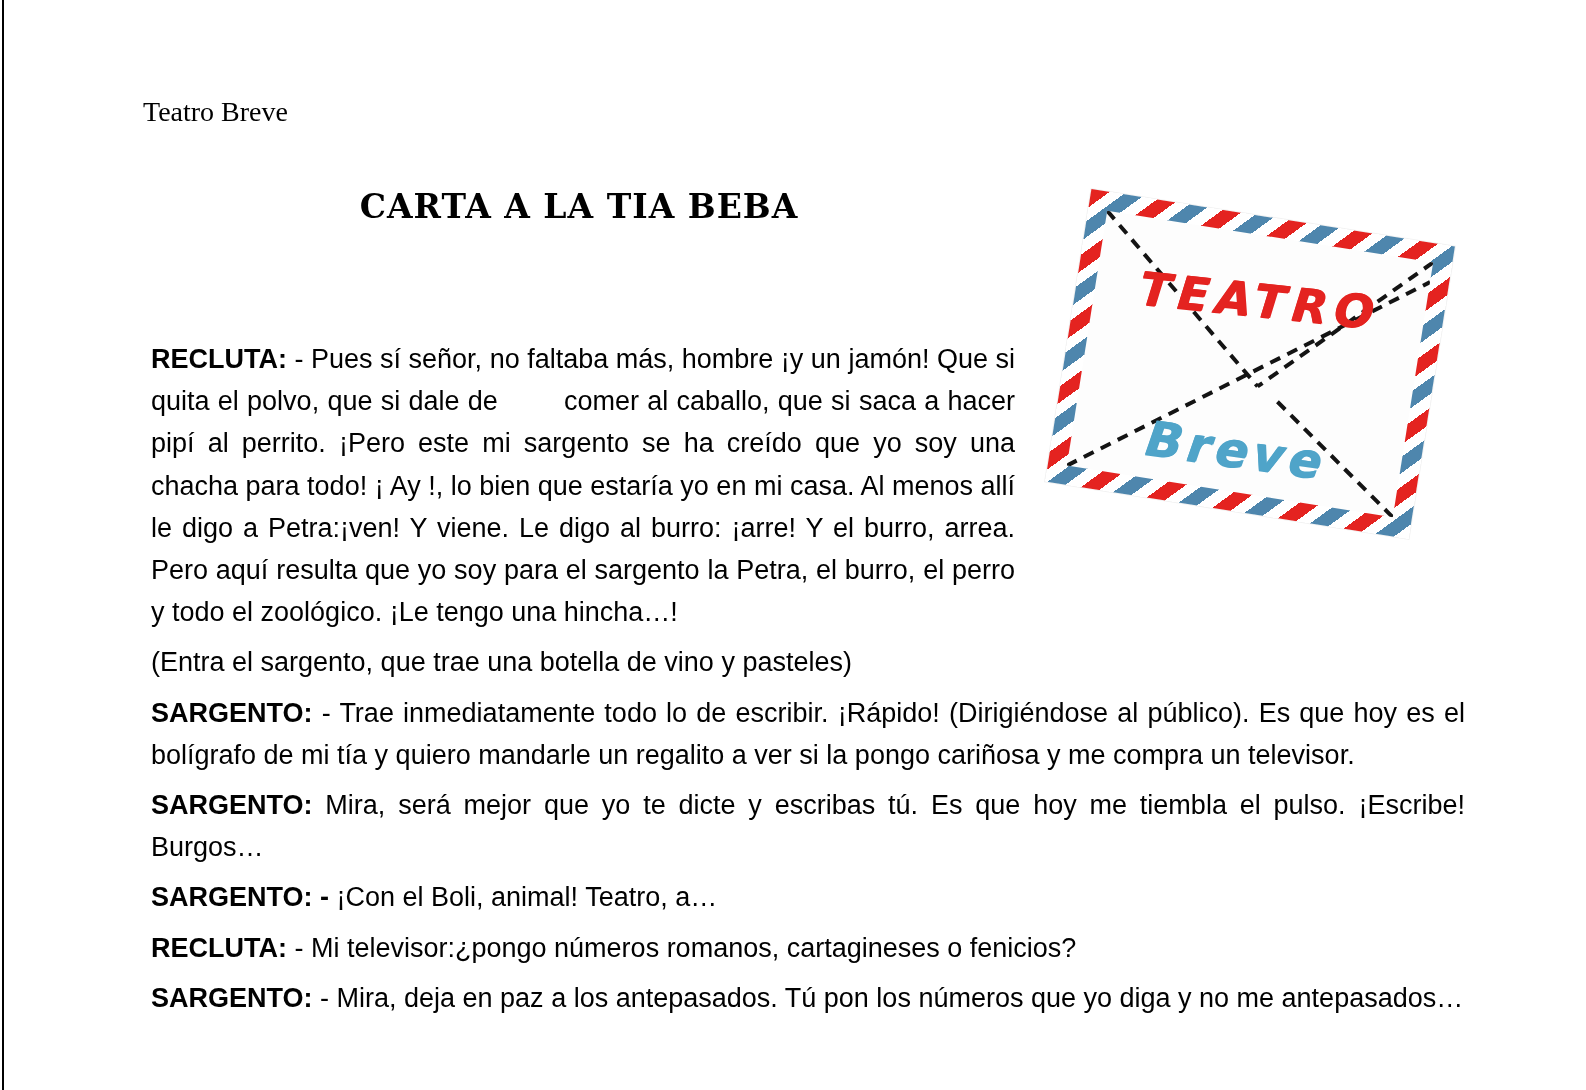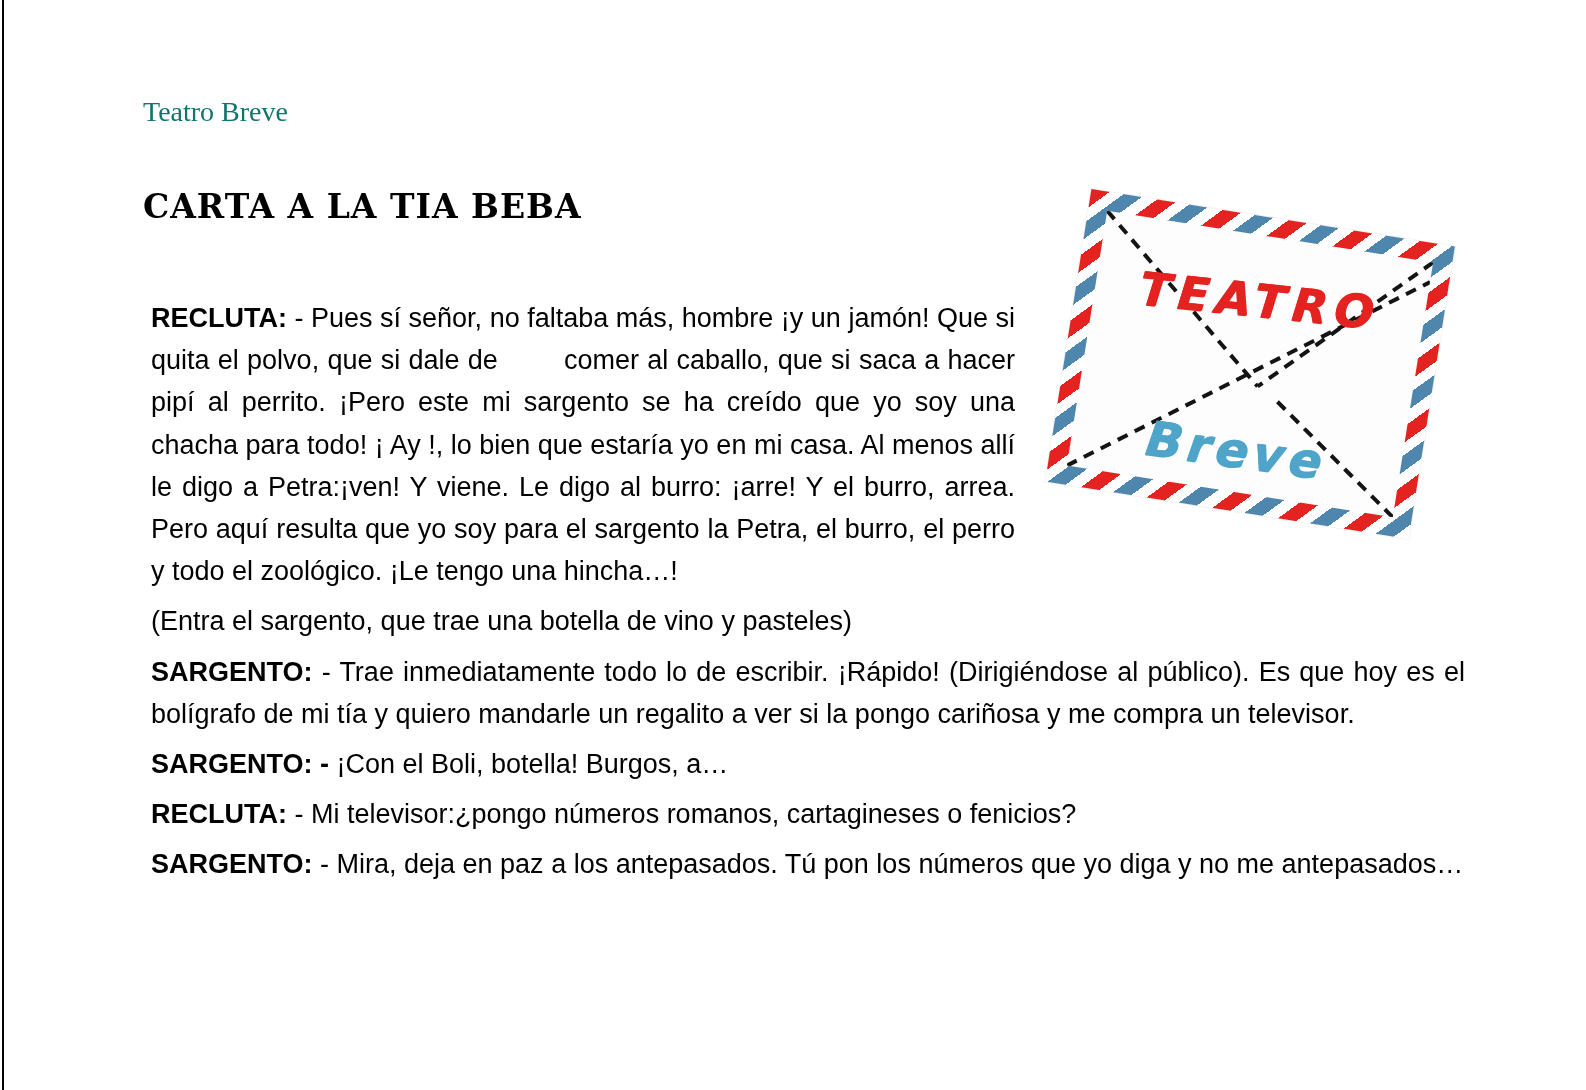--- a/index.html
+++ b/index.html
@@ -27,21 +27,21 @@
     padding-top: 95px;
     color: #010101;
     font-family: "Liberation Sans", "DejaVu Sans", sans-serif;
   }
 
   .doc-header {
     margin: 0;
     font-family: "Liberation Serif", "DejaVu Serif", serif;
     font-size: 28px;
     line-height: 34px;
-    color: #0f766e;
+    color: #000000;
   }
 
   
   .envelope-float {
     float: right;
     width: 458px;
     height: 435px;
   }
   .envelope {
     position: relative;
@@ -90,27 +90,27 @@
     top: 188px;
     color: var(--blue-text, #4fa4c9);
     font-size: 48px;
     letter-spacing: 5px;
     transform: rotate(-1deg);
     text-shadow: 1px 0 0 currentColor, 0 1px 0 currentColor;
   }
 
   
   .doc-title {
-    margin: 58px 0 70px 0;
+    margin: 58px 0 111px 0;
     font-family: "DejaVu Serif", "Liberation Serif", serif;
     font-weight: bold;
     font-size: 33px;
     line-height: 40px;
     letter-spacing: 1px;
-    text-align: left;
+    text-align: center;
     color: #000;
   }
 
   
   .script-body p {
     margin: 8px;
     font-size: 27px;
     line-height: 42.2px;
     text-align: justify;
   }
@@ -147,22 +147,23 @@
   <h1 class="doc-title">CARTA A LA TIA BEBA</h1>
 
   <div class="script-body" id="script-body">
     <p><b class="speaker">RECLUTA:</b><span class="line-text"> - Pues sí señor, no faltaba más, hombre ¡y un jamón! Que si quita el polvo, que si dale de &nbsp;&nbsp;&nbsp;&nbsp;&nbsp;&nbsp; comer al caballo, que si saca a hacer pipí al perrito. ¡Pero este mi sargento se ha creído que yo soy una chacha para todo! ¡ Ay !, lo bien que estaría yo en mi casa. Al menos allí le digo a Petra:¡ven! Y viene. Le digo al burro: ¡arre! Y el burro, arrea. Pero aquí resulta que yo soy para el sargento la Petra, el burro, el perro y todo el zoológico. ¡Le tengo una hincha…!</span></p>
 
     <p><span class="line-text">(Entra el sargento, que trae una botella de vino y pasteles)</span></p>
 
     <p><b class="speaker">SARGENTO:</b><span class="line-text"> - Trae inmediatamente todo lo de escribir. ¡Rápido! (Dirigiéndose al público). Es que hoy es el bolígrafo de mi tía y quiero mandarle un regalito a ver si la pongo cariñosa y me compra un televisor.</span></p>
 
 
+    <p><b class="speaker">SARGENTO:</b><span class="line-text"> Mira, será mejor que yo te dicte y escribas tú. Es que hoy me tiembla el pulso. ¡Escribe! Burgos…</span></p>
 
 
-    <p><b class="speaker">SARGENTO: -</b><span class="line-text"> ¡Con el Boli, botella! Burgos, a…</span></p>
+    <p><b class="speaker">SARGENTO: -</b><span class="line-text"> ¡Con el Boli, animal! Teatro, a…</span></p>
 
     <p><b class="speaker">RECLUTA:</b><span class="line-text"> - Mi televisor:¿pongo números romanos, cartagineses o fenicios?</span></p>
 
     <p><b class="speaker">SARGENTO:</b><span class="line-text"> - Mira, deja en paz a los antepasados. Tú pon los números que yo diga y no me antepasados…</span></p>
   </div>
 
 </div>
 
 </body></html>

